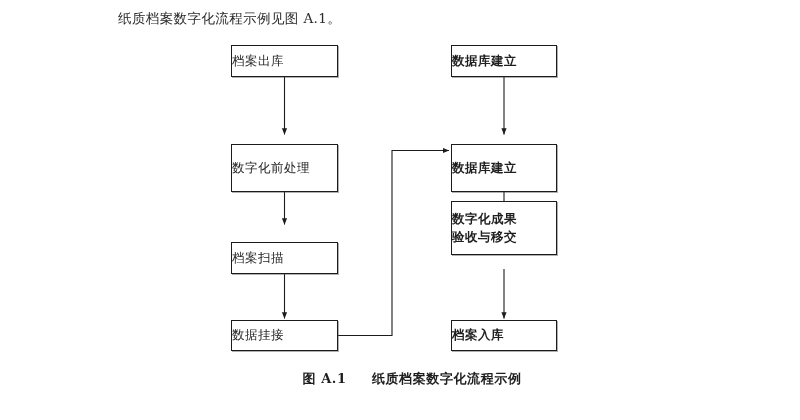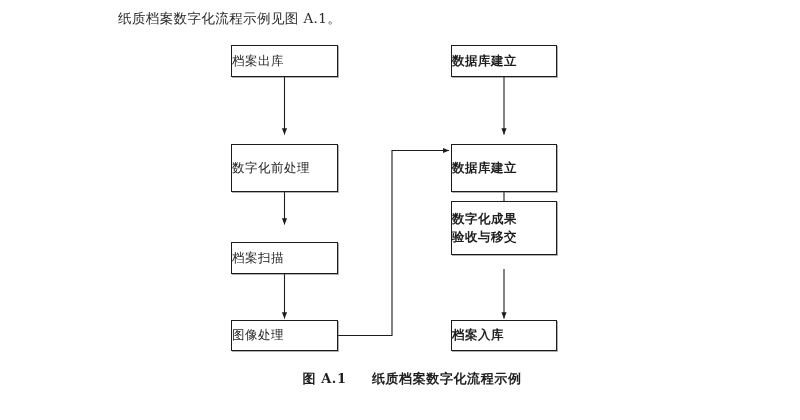--- a/index.html
+++ b/index.html
@@ -124,21 +124,21 @@
 
   <div class="fc-box col-l row2">
     <span>数字化前处理</span>
   </div>
 
   <div class="fc-box col-l row3">
     <span>档案扫描</span>
   </div>
 
   <div class="fc-box col-l row4">
-    <span>图像处理</span>
+    <span>数据挂接</span>
   </div>
 
   <div class="fc-box col-r row1">
     <span>数据库建立</span>
   </div>
 
   <div class="fc-box col-r row2">
     <span>数据库建立</span>
   </div>
 

